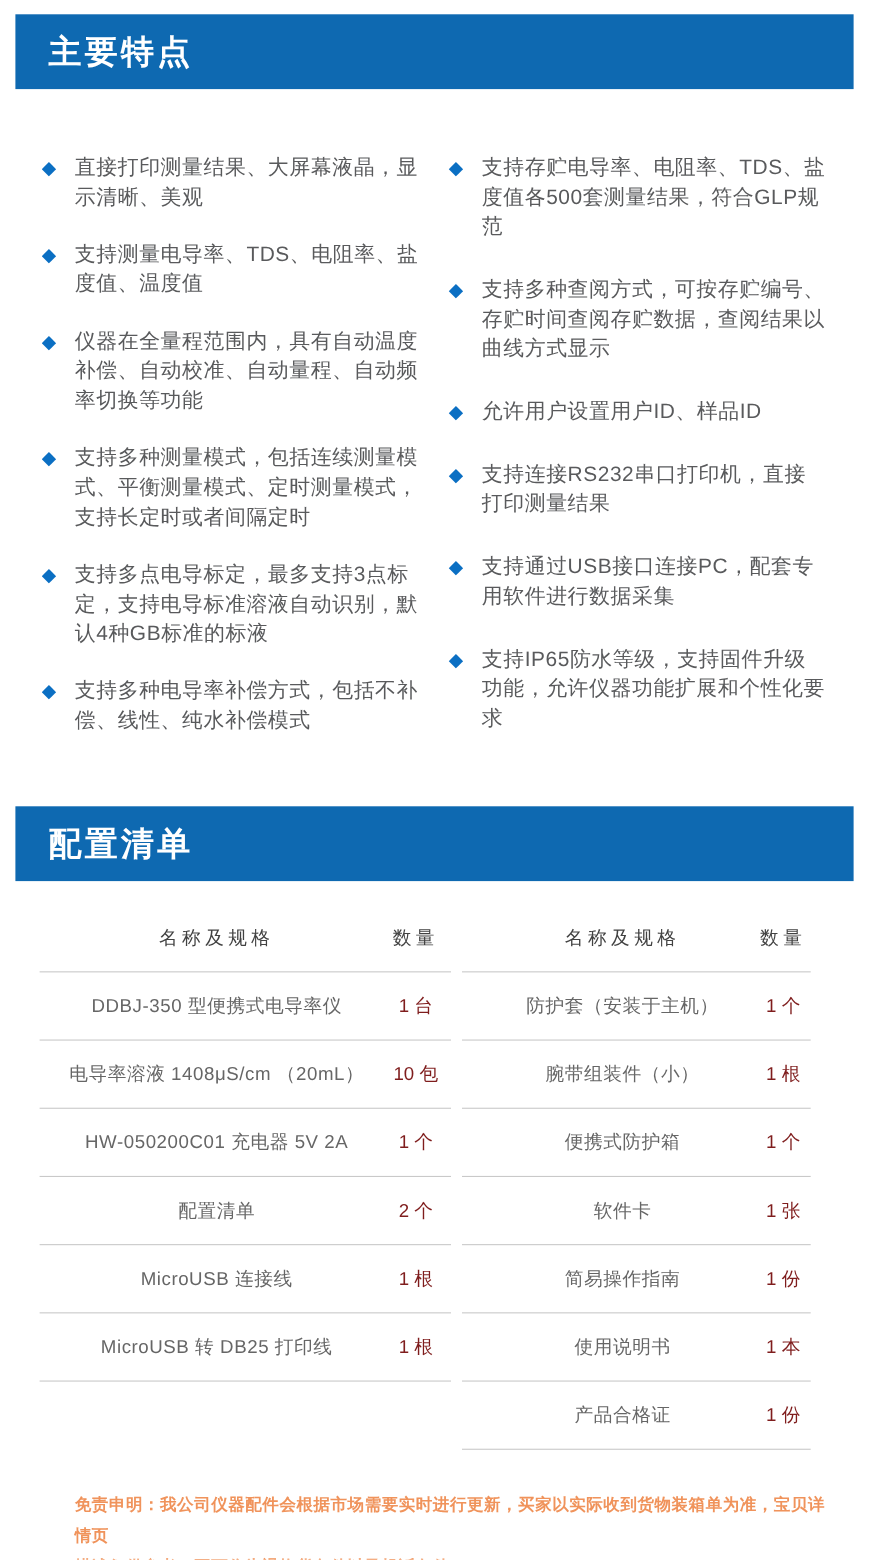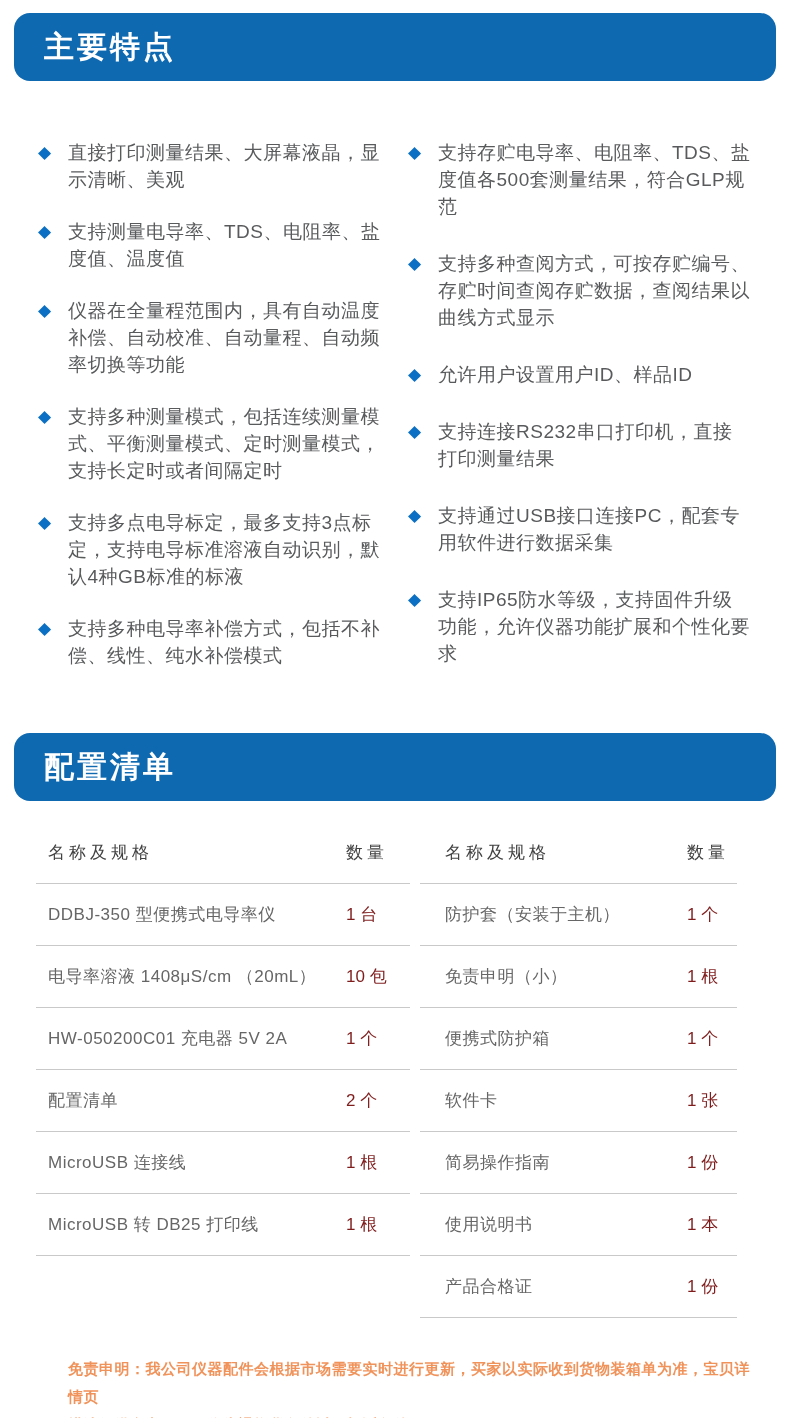--- a/index.html
+++ b/index.html
@@ -3,40 +3,40 @@
 <meta charset="utf-8">
 <style>
   html,body{margin:0;padding:0;}
   body{
     width:790px;height:1418px;background:#ffffff;overflow:hidden;
     font-family:"Liberation Sans","DejaVu Sans",sans-serif;
   }
   .banner{
     margin:13px 14px 0;height:68px;background:#0e69b1;color:#ffffff;
     display:flex;align-items:center;padding-left:30px;box-sizing:border-box;
-    font-size:30px;font-weight:bold;letter-spacing:3px;border-radius:16px;
+    font-size:30px;font-weight:bold;letter-spacing:3px;
   }
   .banner.second{margin-top:64px;}
   
   .feat-grid{
     margin:58px 38px 0;height:530px;overflow:hidden;
     display:grid;grid-template-columns:1fr 1fr;column-gap:26px;
   }
   .feat-item{display:flex;margin-bottom:25px;}
   .col-right .feat-item{margin-bottom:30px;}
   .diamond{
     flex:0 0 17px;margin-right:13px;color:#0b6fc3;font-size:17px;line-height:27px;
   }
   .feat-text{
     flex:1;font-size:19px;line-height:27px;color:#595a5c;letter-spacing:0.5px;
   }
   
   .tables{
     margin:21px 53px 0 36px;
-    display:grid;grid-template-columns:374px 317px;column-gap:10px;
+    display:grid;grid-template-columns:374px 317px;column-gap:10px;text-align:center;
   }
   .crow{
     height:62px;display:flex;align-items:center;
     border-bottom:1px solid #c9c9c9;box-sizing:border-box;
   }
   .cname{flex:1;font-size:17px;color:#666666;letter-spacing:0.5px;padding-left:12px;}
   .tbl-right .cname{padding-left:25px;}
   .cqty{width:64px;font-size:17px;color:#7f1d1d;}
   .tbl-right .cqty{width:50px;}
   .crow.head .cname{color:#424242;letter-spacing:4px;font-size:17px;}
@@ -149,21 +149,21 @@
     <div class="tbl-right">
       <div class="crow head">
         <span class="cname">名称及规格</span>
         <span class="cqty">数量</span>
       </div>
       <div class="crow">
         <span class="cname">防护套（安装于主机）</span>
         <span class="cqty">1 个</span>
       </div>
       <div class="crow">
-        <span class="cname">免责申明（小）</span>
+        <span class="cname">腕带组装件（小）</span>
         <span class="cqty">1 根</span>
       </div>
       <div class="crow">
         <span class="cname">便携式防护箱</span>
         <span class="cqty">1 个</span>
       </div>
       <div class="crow">
         <span class="cname">软件卡</span>
         <span class="cqty">1 张</span>
       </div>

